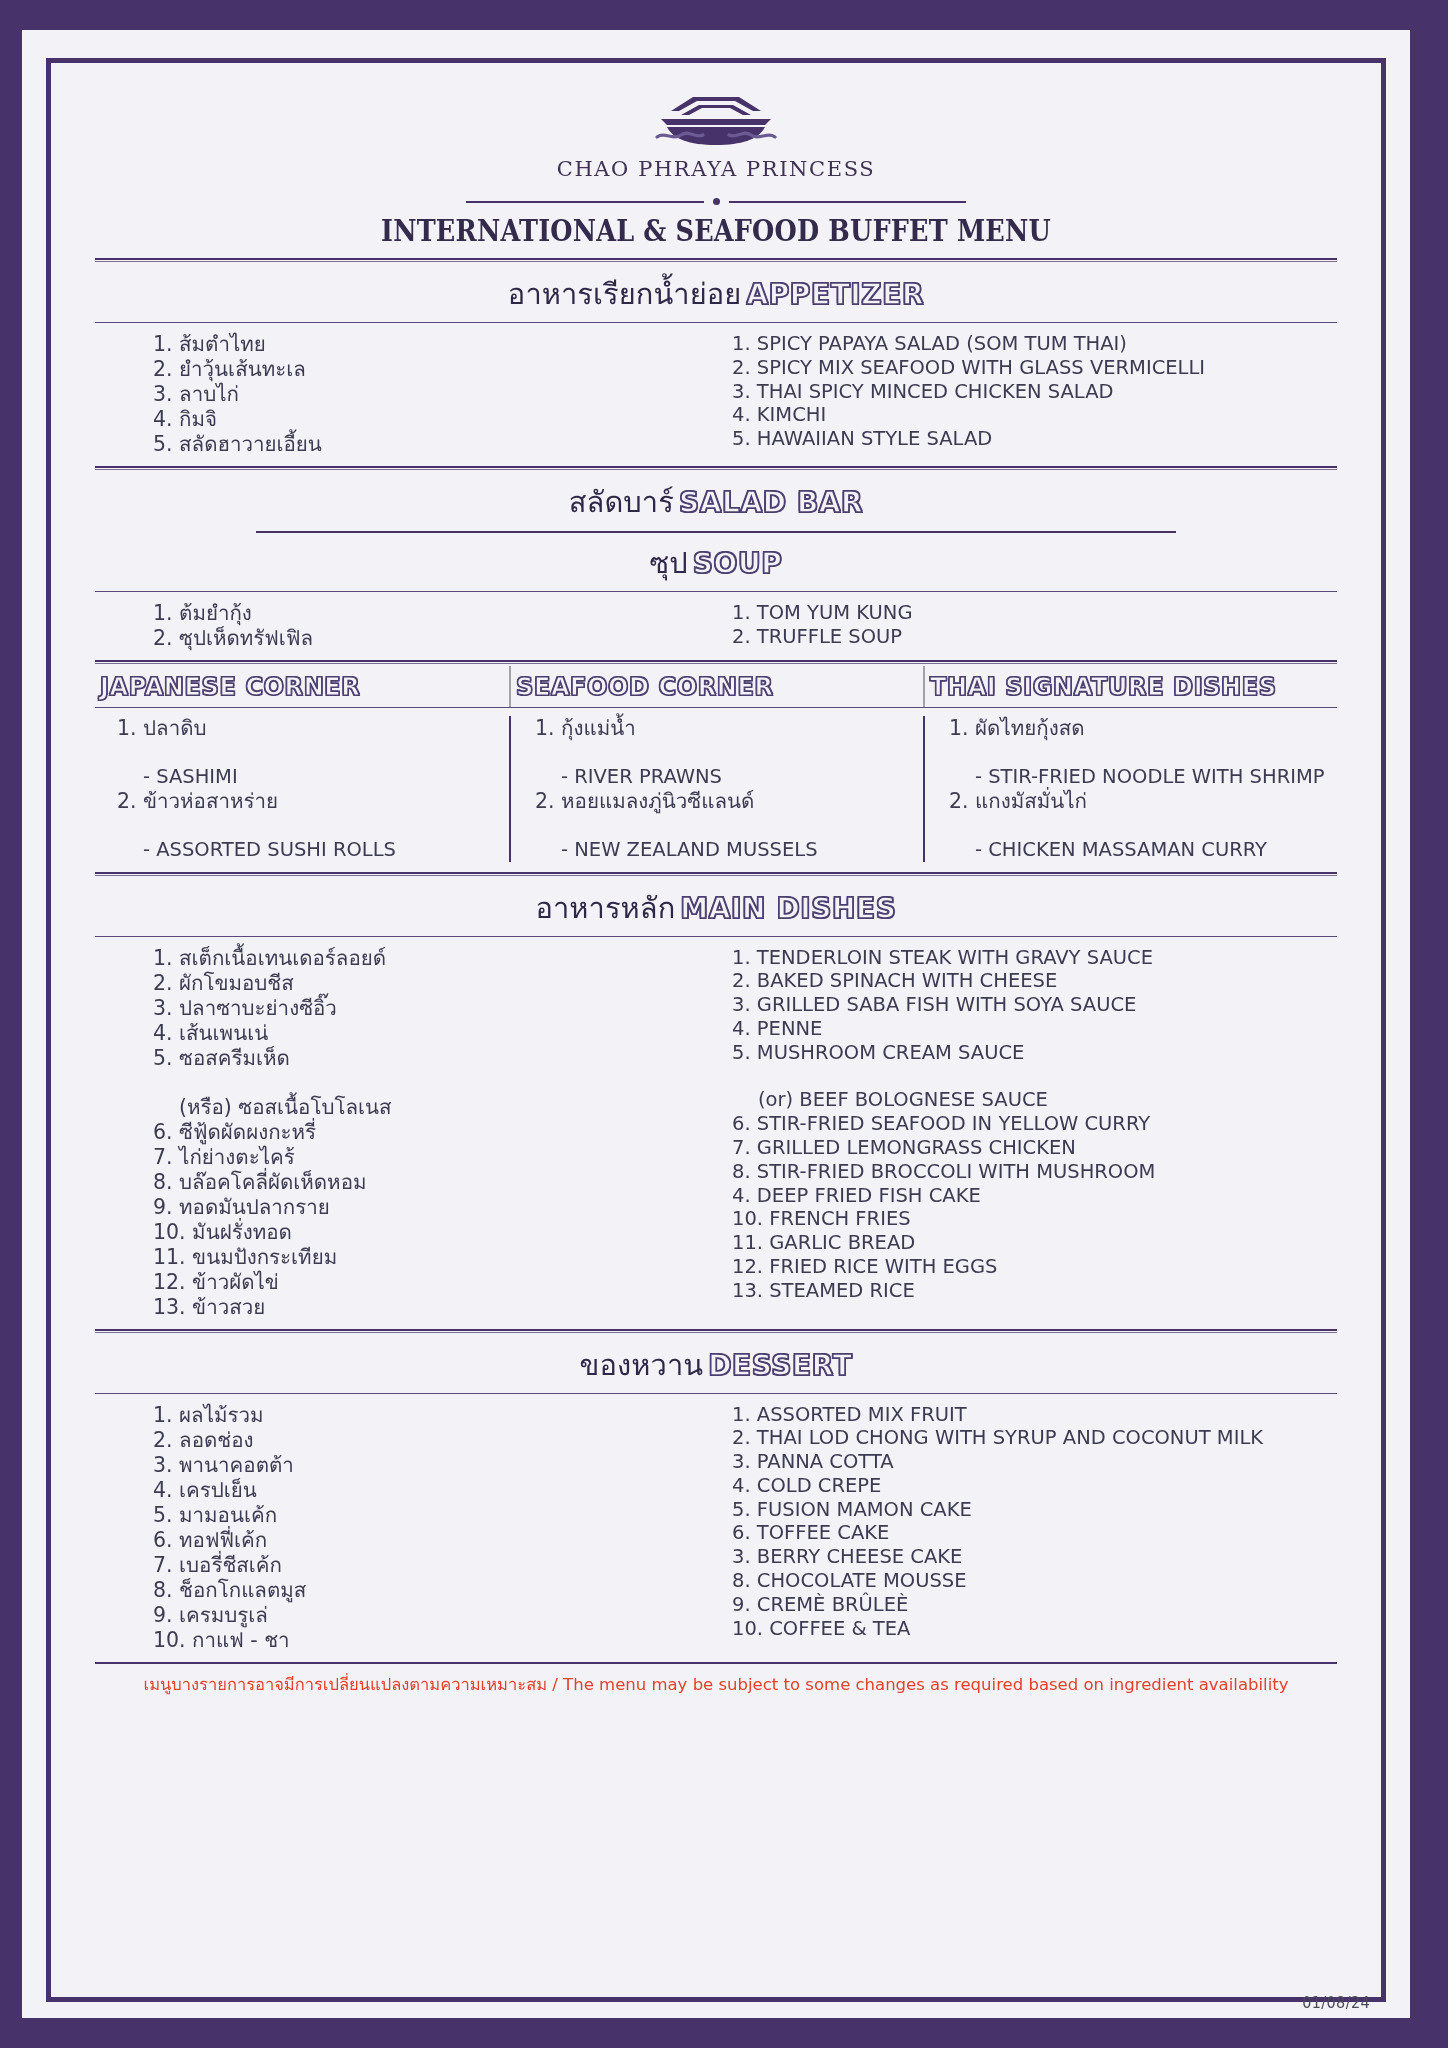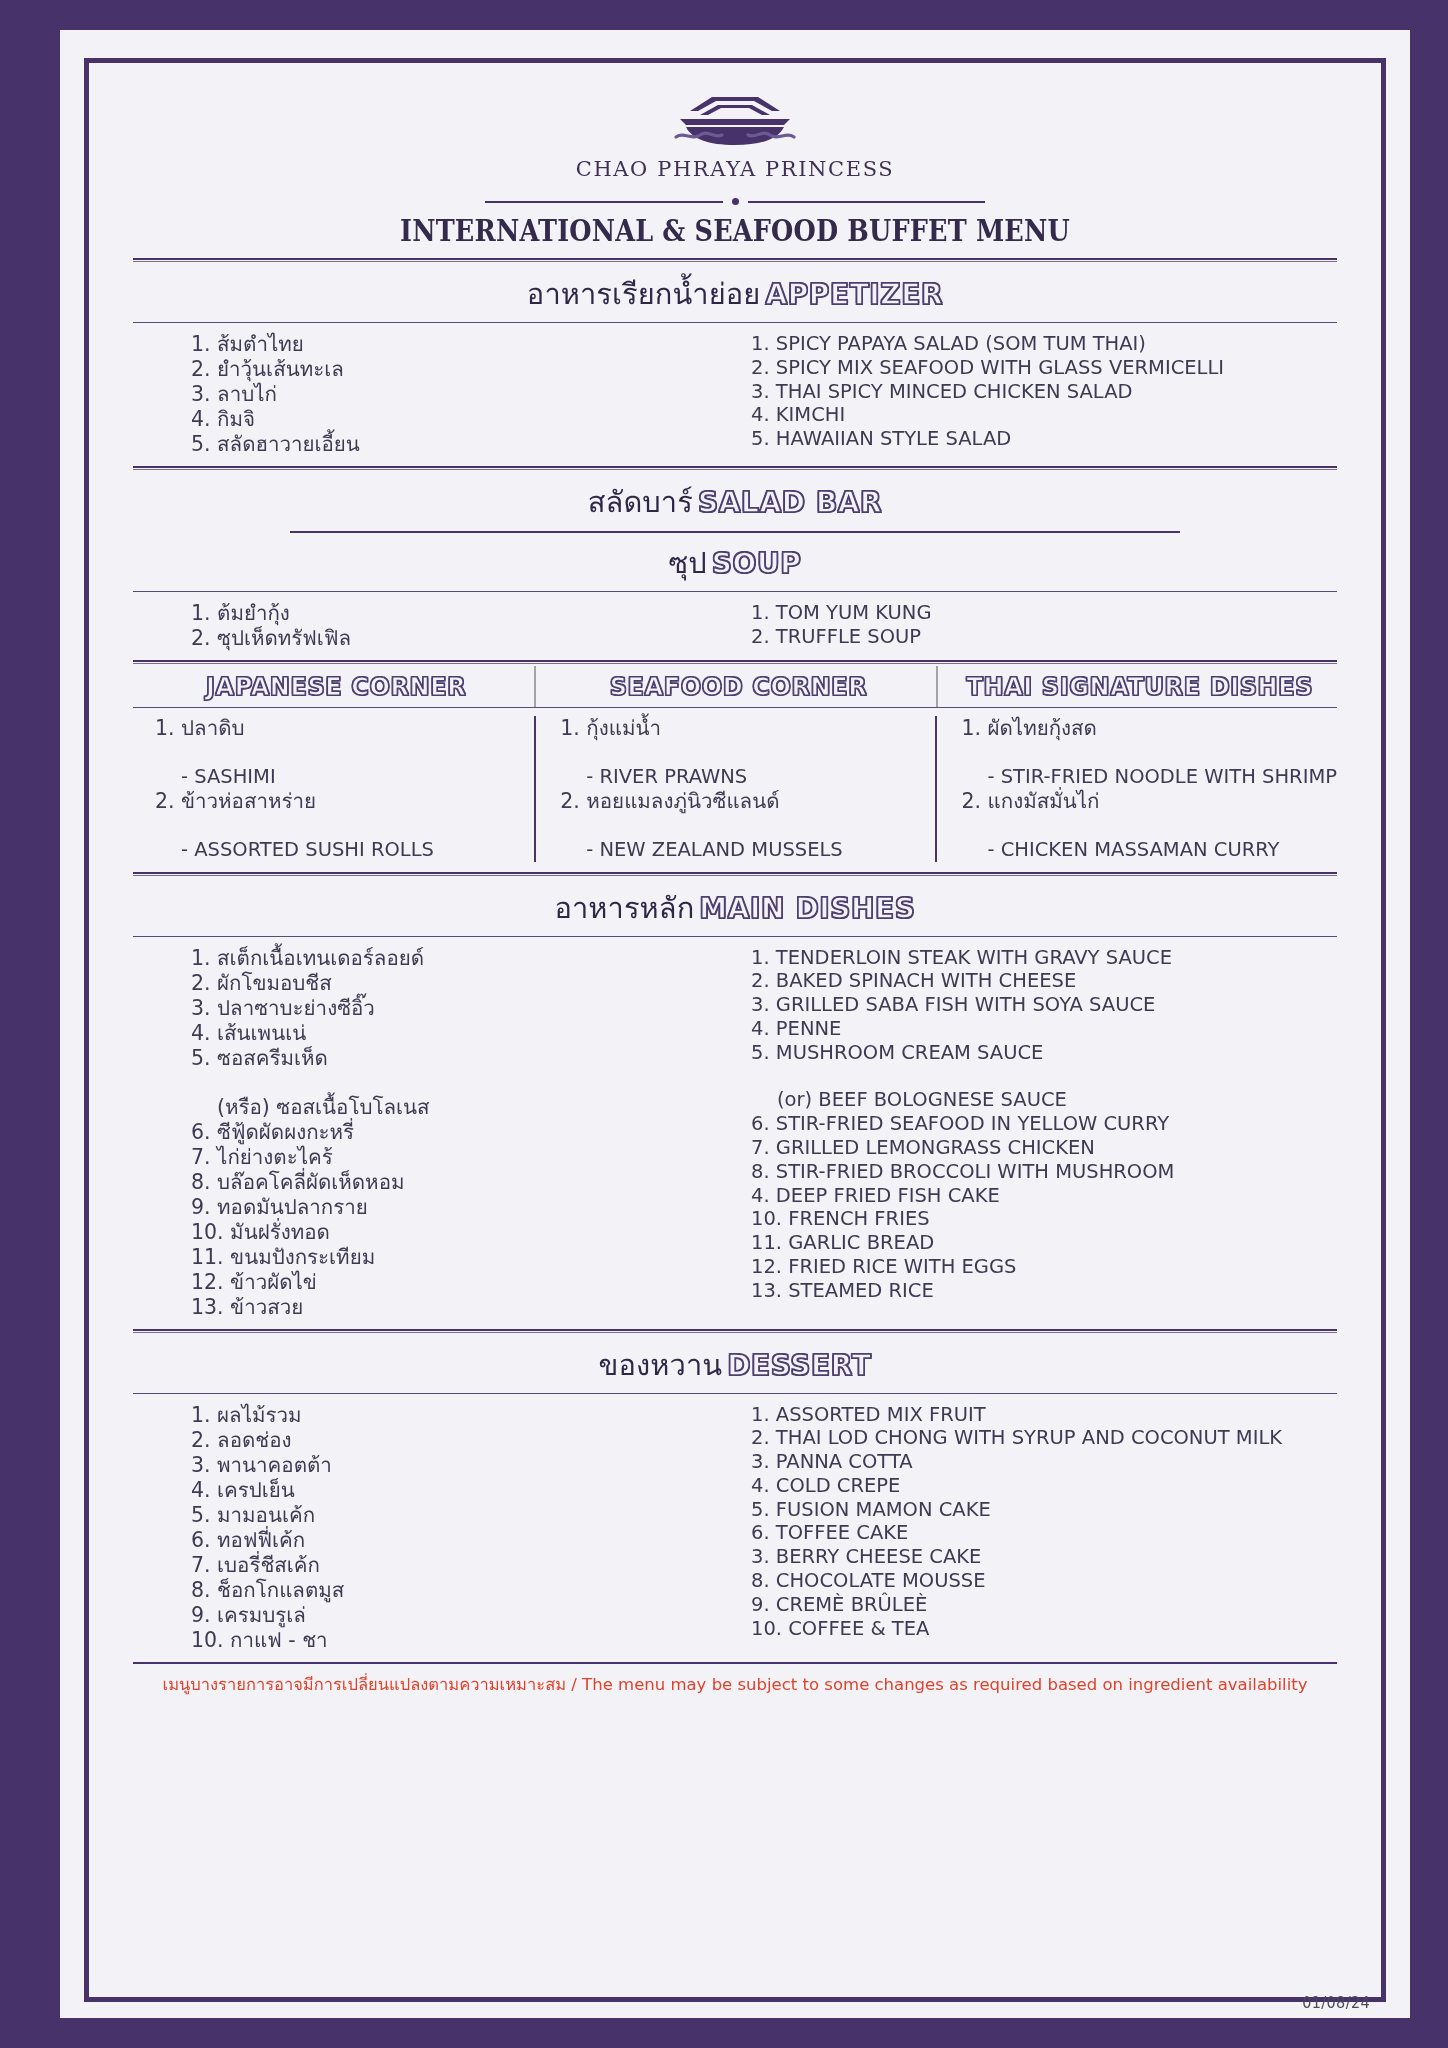--- a/index.html
+++ b/index.html
@@ -10,21 +10,21 @@
     background: #f2f1f6;
     font-family: "DejaVu Sans", "Liberation Sans", sans-serif;
   }
 
   
   .page {
     position: relative;
     width: 1448px;
     height: 2048px;
     background: #473269;
-    padding: 30px 38px 30px 60px;
+    padding: 30px 38px 30px 22px;
   }
 
   
   .sheet {
     position: relative;
     width: 100%;
     height: 100%;
     background: #f3f2f7;
     padding: 28px 24px 16px 24px;
   }
@@ -141,21 +141,20 @@
   }
   .item.th-item { font-size: 20.5px; }
   .item.sub { padding-left: 26px; margin-top: 24px; }
 
   
   .corner-heads {
     display: grid;
     grid-template-columns: 1fr 1fr 1fr;
   }
   .corner-heads > div {
-    text-align: center;
     padding: 7px 0 6px 0;
   }
   .corner-heads > div + div { border-left: 2px solid #a3a3a3; }
 
   .corner-body {
     display: grid;
     grid-template-columns: 1fr 1fr 1fr;
     padding: 8px 0 10px 0;
   }
   .corner-body > div { padding-left: 22px; }

